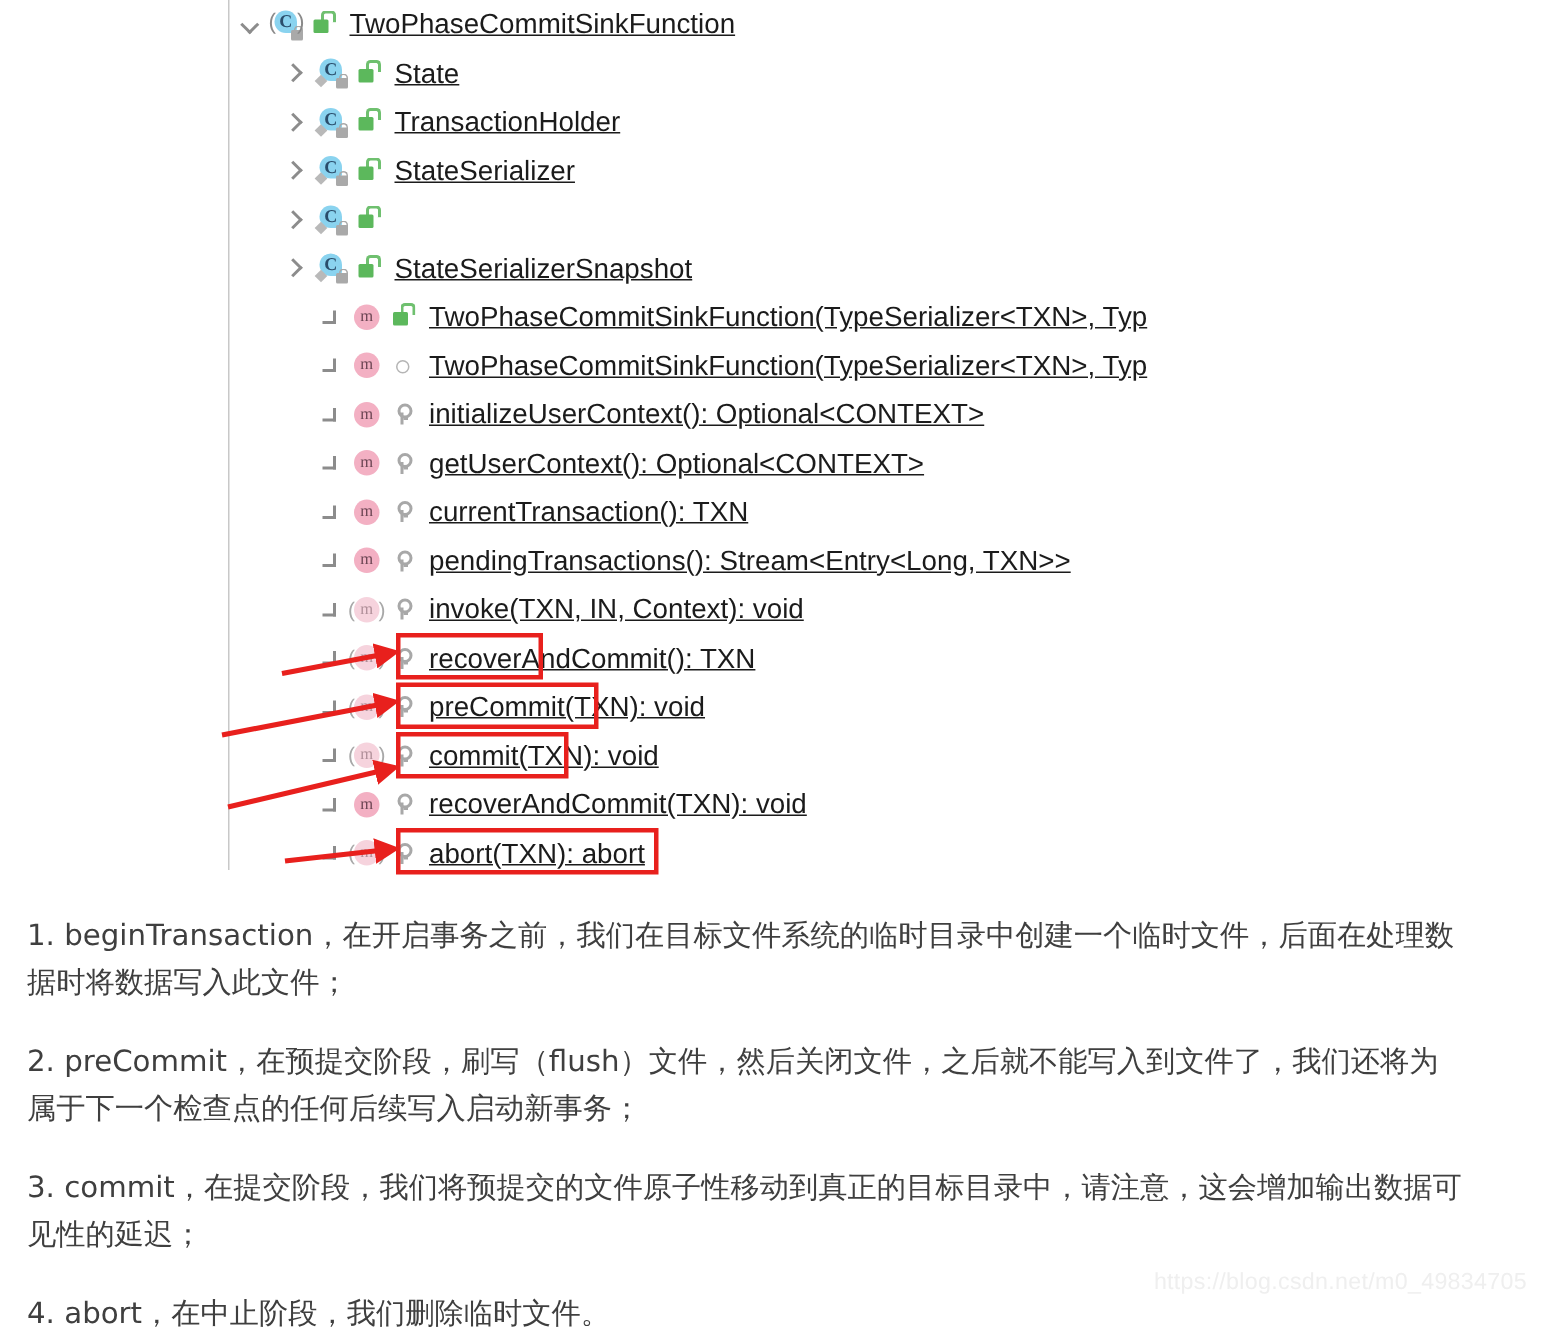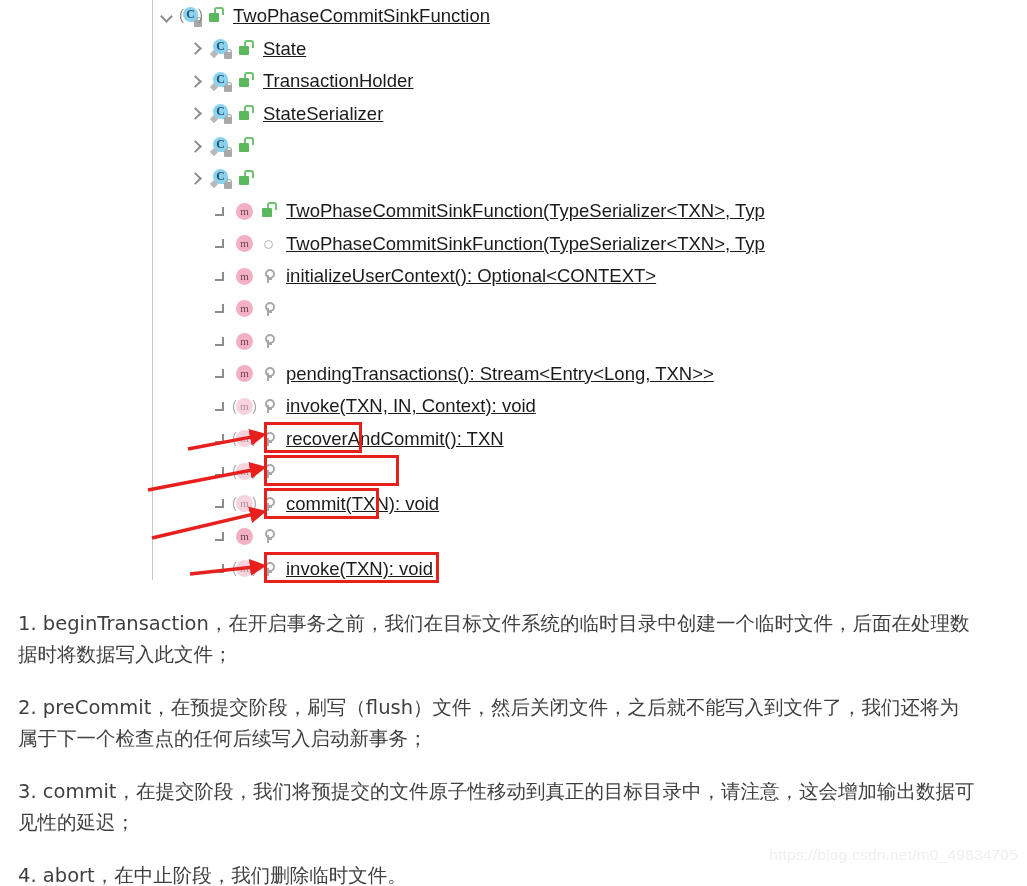--- a/index.html
+++ b/index.html
@@ -336,20 +336,21 @@
       <span class="icon-class">
         <span class="body"></span>
         <span class="letter">C</span>
         <span class="lock"></span>
         <span class="diamond"></span>
       </span>
       <span class="vis public">
         <span class="shackle"></span>
         <span class="body"></span>
       </span>
+      <span class="tree-label">StateSerializerSnapshot</span>
     </div>
     <div class="tree-row indent-2">
       <span class="chevron"></span>
       <span class="icon-method">
         <span class="circ"></span>
         <span class="letter">m</span>
       </span>
       <span class="vis public">
         <span class="shackle"></span>
         <span class="body"></span>
@@ -384,32 +385,34 @@
       <span class="chevron"></span>
       <span class="icon-method">
         <span class="circ"></span>
         <span class="letter">m</span>
       </span>
       <span class="vis protected">
         <span class="ring"></span>
         <span class="stem"></span>
         <span class="tooth"></span>
       </span>
-    </div>
-    <div class="tree-row indent-2">
-      <span class="chevron"></span>
-      <span class="icon-method">
-        <span class="circ"></span>
-        <span class="letter">m</span>
-      </span>
-      <span class="vis protected">
-        <span class="ring"></span>
-        <span class="stem"></span>
-        <span class="tooth"></span>
-      </span>
+      <span class="tree-label">getUserContext(): Optional&lt;CONTEXT&gt;</span>
+    </div>
+    <div class="tree-row indent-2">
+      <span class="chevron"></span>
+      <span class="icon-method">
+        <span class="circ"></span>
+        <span class="letter">m</span>
+      </span>
+      <span class="vis protected">
+        <span class="ring"></span>
+        <span class="stem"></span>
+        <span class="tooth"></span>
+      </span>
+      <span class="tree-label">currentTransaction(): TXN</span>
     </div>
     <div class="tree-row indent-2">
       <span class="chevron"></span>
       <span class="icon-method">
         <span class="circ"></span>
         <span class="letter">m</span>
       </span>
       <span class="vis protected">
         <span class="ring"></span>
         <span class="stem"></span>
@@ -453,20 +456,21 @@
         <span class="circ"></span>
         <span class="letter">m</span>
         <span class="paren-l">(</span>
         <span class="paren-r">)</span>
       </span>
       <span class="vis protected">
         <span class="ring"></span>
         <span class="stem"></span>
         <span class="tooth"></span>
       </span>
+      <span class="tree-label">preCommit(TXN): void</span>
     </div>
     <div class="tree-row indent-2">
       <span class="chevron"></span>
       <span class="icon-method faded">
         <span class="circ"></span>
         <span class="letter">m</span>
         <span class="paren-l">(</span>
         <span class="paren-r">)</span>
       </span>
       <span class="vis protected">
@@ -480,35 +484,36 @@
       <span class="chevron"></span>
       <span class="icon-method">
         <span class="circ"></span>
         <span class="letter">m</span>
       </span>
       <span class="vis protected">
         <span class="ring"></span>
         <span class="stem"></span>
         <span class="tooth"></span>
       </span>
+      <span class="tree-label">recoverAndCommit(TXN): void</span>
     </div>
     <div class="tree-row indent-2">
       <span class="chevron"></span>
       <span class="icon-method faded">
         <span class="circ"></span>
         <span class="letter">m</span>
         <span class="paren-l">(</span>
         <span class="paren-r">)</span>
       </span>
       <span class="vis protected">
         <span class="ring"></span>
         <span class="stem"></span>
         <span class="tooth"></span>
       </span>
-      <span class="tree-label">invoke(TXN): void</span>
+      <span class="tree-label">abort(TXN): abort</span>
     </div>
   </div>
 
 <svg id="arrow-layer" viewBox="0 0 1027 886" xmlns="http://www.w3.org/2000/svg">
     <defs>
       <marker id="ah" markerWidth="5" markerHeight="5" refX="3.6" refY="2.5" orient="auto">
         <path d="M0,0 L5,2.5 L0,5 Z" fill="#e8201d"></path>
       </marker>
     </defs>
     <line x1="188" y1="449" x2="262" y2="435" stroke="#e8201d" stroke-width="3.4" marker-end="url(#ah)"></line>

